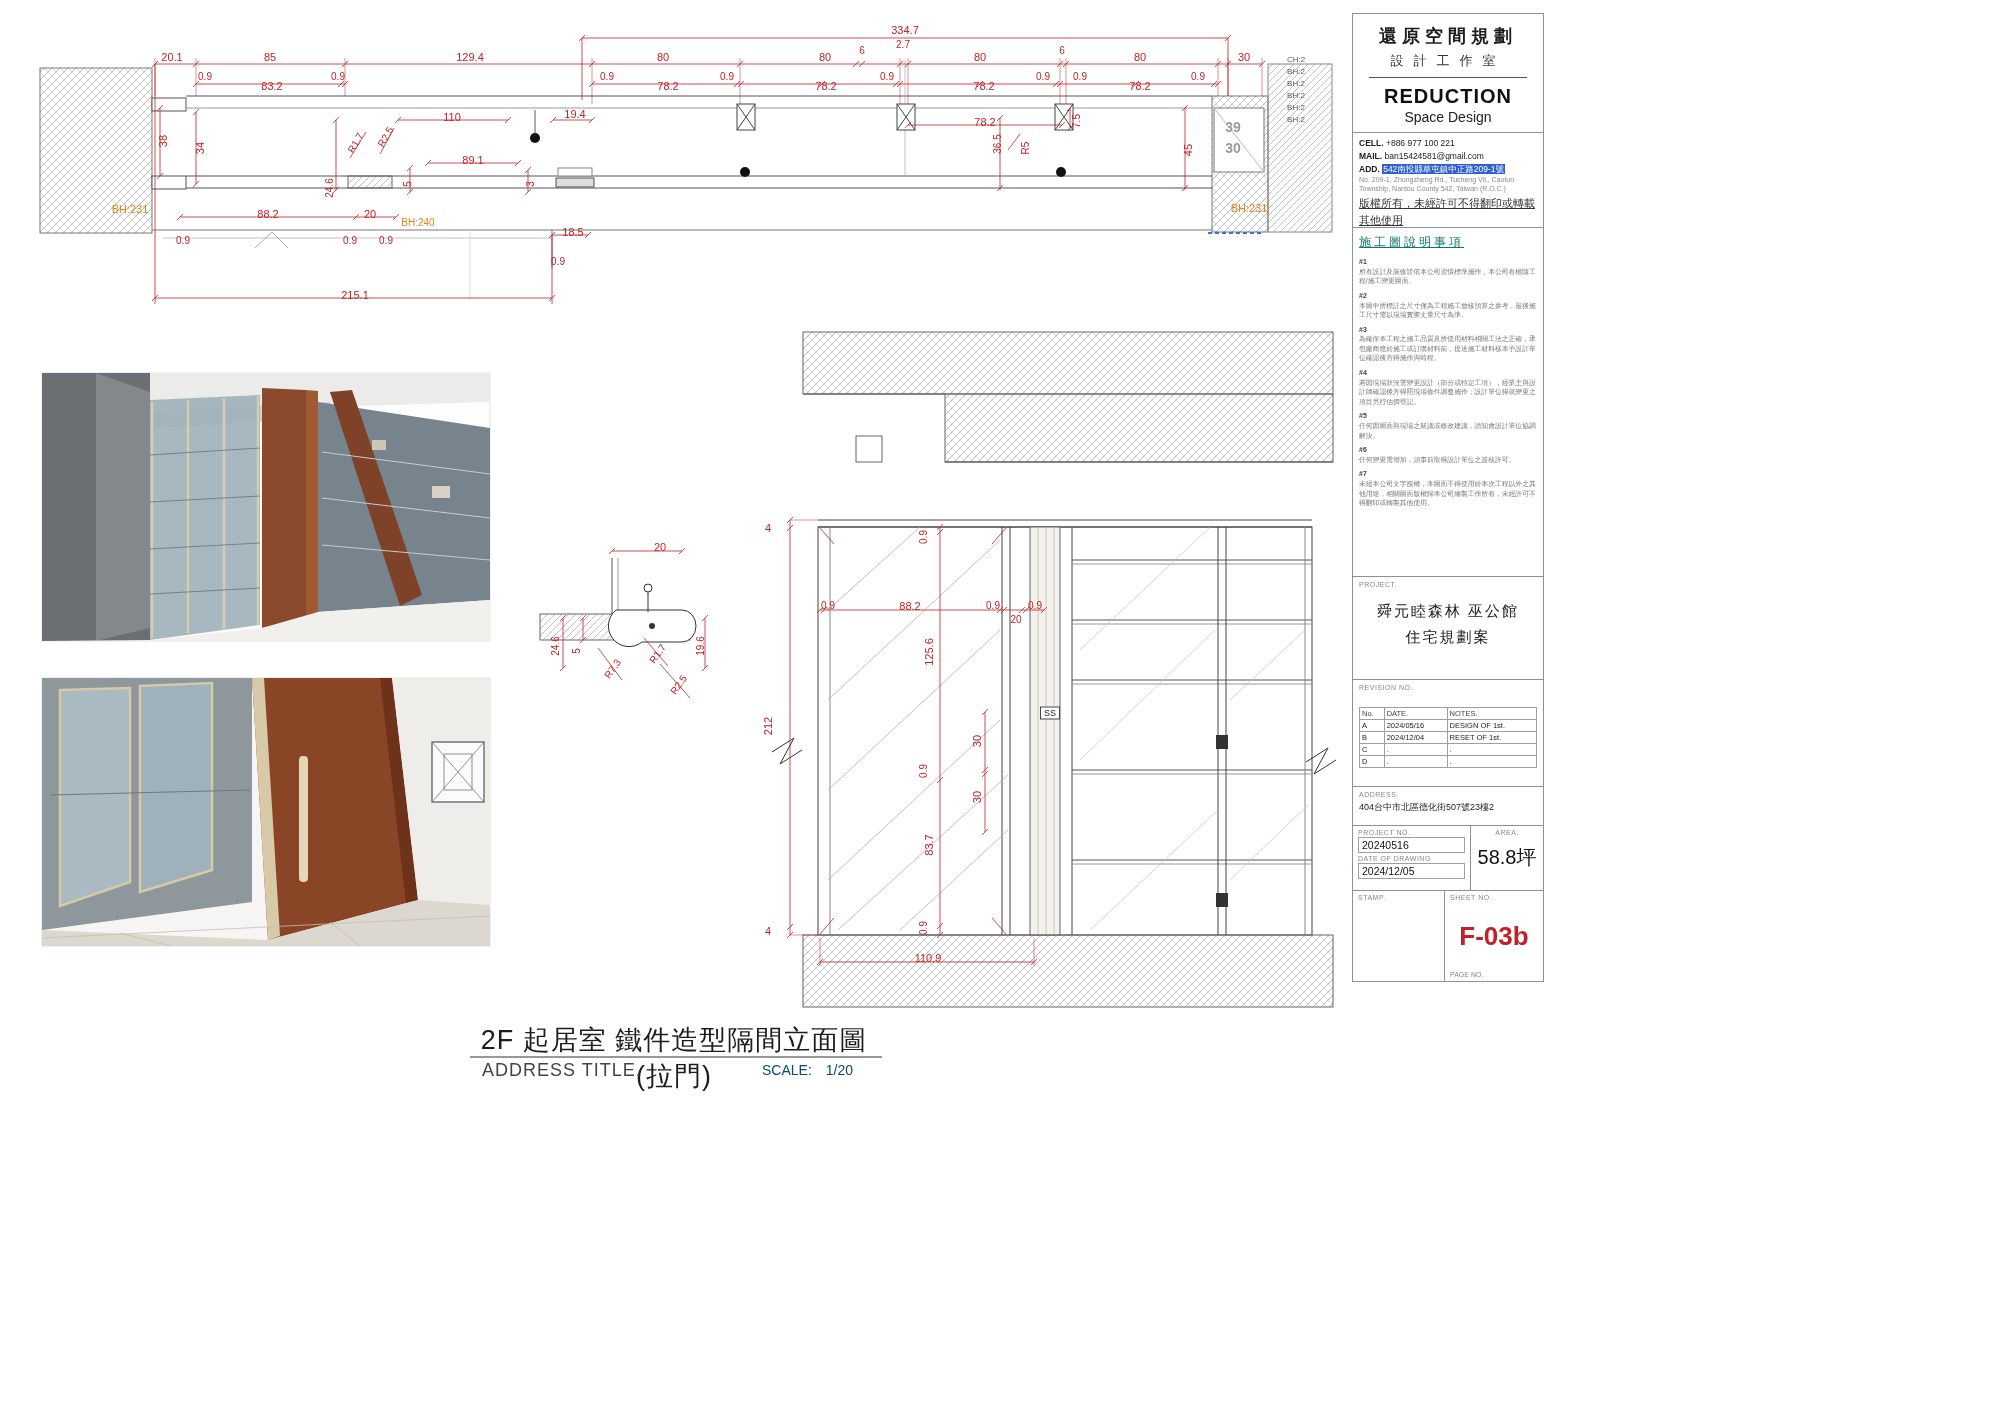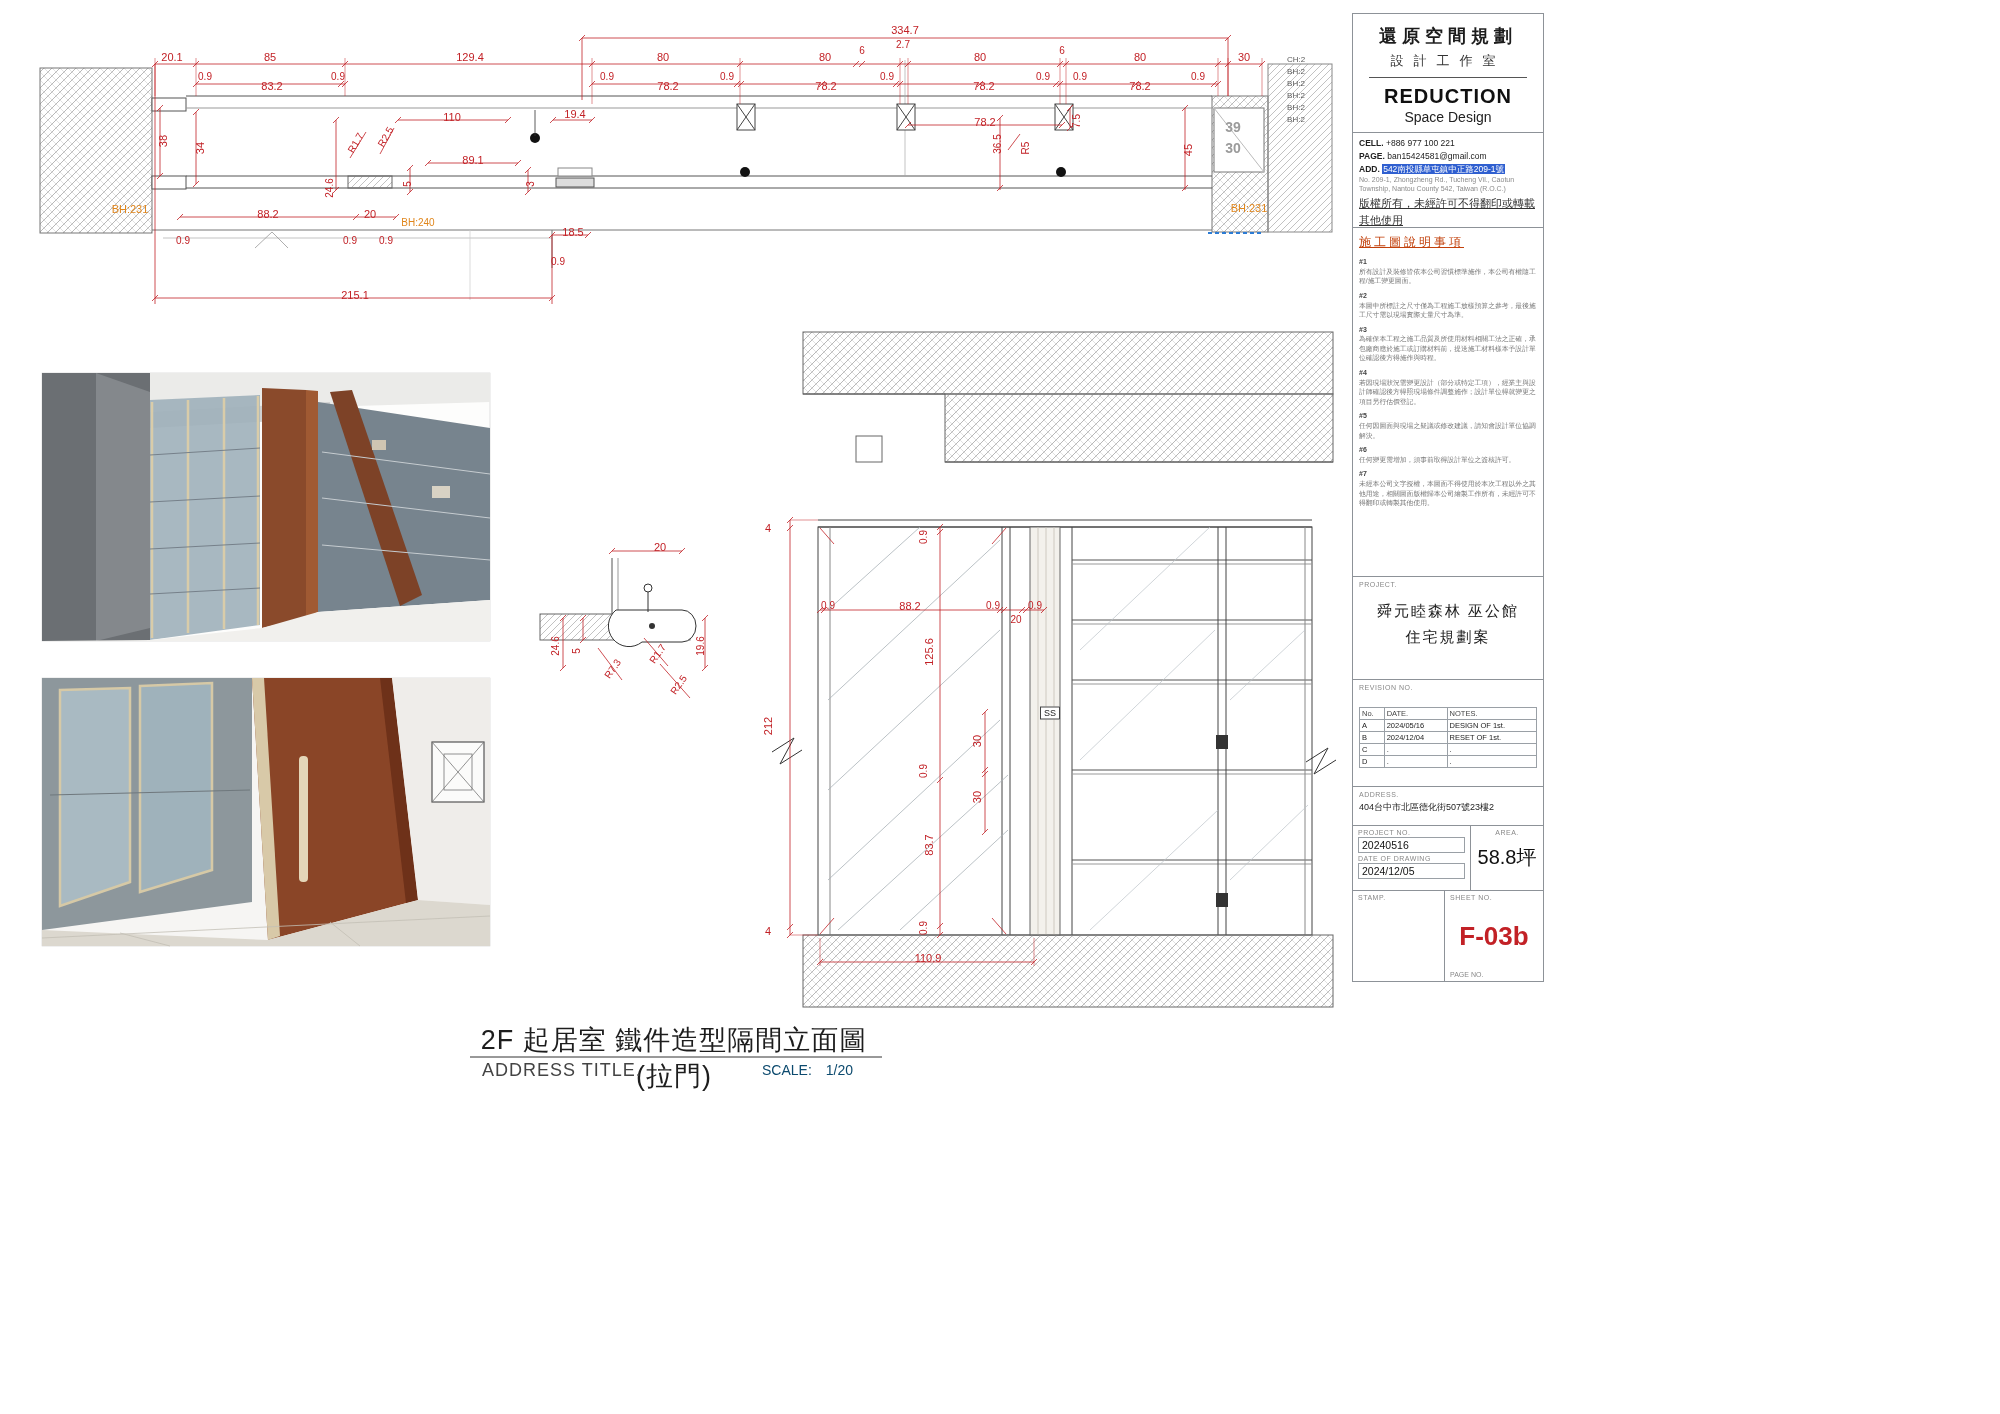--- a/index.html
+++ b/index.html
@@ -25,21 +25,21 @@
   .brand-zh2{font-size:13px;letter-spacing:10px;color:#333;margin-top:4px;}
   .brand-hr{border-top:1px solid #555;margin:7px 10px;}
   .brand-en1{font-size:20px;font-weight:bold;letter-spacing:1px;color:#101010;}
   .brand-en2{font-size:14px;color:#222;margin-top:1px;}
   .s-contact{height:96px;font-size:8.5px;line-height:1.5;}
   .s-contact .lbl{font-weight:bold;}
   .addr-zh{background:#2f5fd0;color:#fff;padding:0 1px;}
   .addr-en{color:#8b8b8b;font-size:7px;line-height:1.3;}
   .copyright{font-size:11px;color:#333;text-decoration:underline;margin-top:2px;}
   .s-notes{height:350px;}
-  .notes-title{font-size:12px;letter-spacing:3px;text-decoration:underline;margin:2px 0 6px 0;color:#c2410c;}
+  .notes-title{font-size:12px;letter-spacing:3px;text-decoration:underline;margin:2px 0 6px 0;color:#0f766e;}
   .note{font-size:6.8px;color:#777;line-height:1.4;margin-bottom:5px;}
   .note .num{display:block;color:#444;font-weight:bold;font-size:7px;}
   .s-project{height:104px;}
   .sec-lbl{font-size:7px;color:#888;letter-spacing:.5px;}
   .proj-name{font-size:15px;letter-spacing:2px;text-align:center;color:#1b1b1b;margin-top:10px;line-height:1.7;}
   .s-rev{height:108px;}
   table.rev{width:100%;border-collapse:collapse;margin-top:16px;}
   table.rev th,table.rev td{border:1px solid #9aa0a6;font-size:7.5px;padding:1px 2px;text-align:left;font-weight:normal;color:#222;}
   table.rev th{color:#444;}
   .s-addr{height:40px;}
@@ -375,21 +375,21 @@
     <div class="sec s-brand">
       <div class="brand-zh1">還原空間規劃</div>
       <div class="brand-zh2">設計工作室</div>
       <div class="brand-hr"></div>
       <div class="brand-en1">REDUCTION</div>
       <div class="brand-en2">Space Design</div>
     </div>
 
     <div class="sec s-contact">
       <div><span class="lbl">CELL.</span> <span>+886 977 100 221</span></div>
-      <div><span class="lbl">PAGE.</span> <span>ban15424581@gmail.com</span></div>
+      <div><span class="lbl">MAIL.</span> <span>ban15424581@gmail.com</span></div>
       <div><span class="lbl">ADD.</span> <span class="addr-zh">542南投縣草屯鎮中正路209-1號</span></div>
       <div class="addr-en">No. 209-1, Zhongzheng Rd., Tucheng Vil., Caotun</div>
       <div class="addr-en">Township, Nantou County 542, Taiwan (R.O.C.)</div>
       <div class="copyright">版權所有，未經許可不得翻印或轉載其他使用</div>
     </div>
 
     <div class="sec s-notes">
       <div class="notes-title">施工圖說明事項</div>
       <div class="note"><span class="num">#1</span><span>所有設計及裝修皆依本公司習慣標準施作，本公司有權隨工程/施工變更圖面。</span></div>
       <div class="note"><span class="num">#2</span><span>本圖中所標註之尺寸僅為工程施工放樣預算之參考，最後施工尺寸需以現場實際丈量尺寸為準。</span></div>

